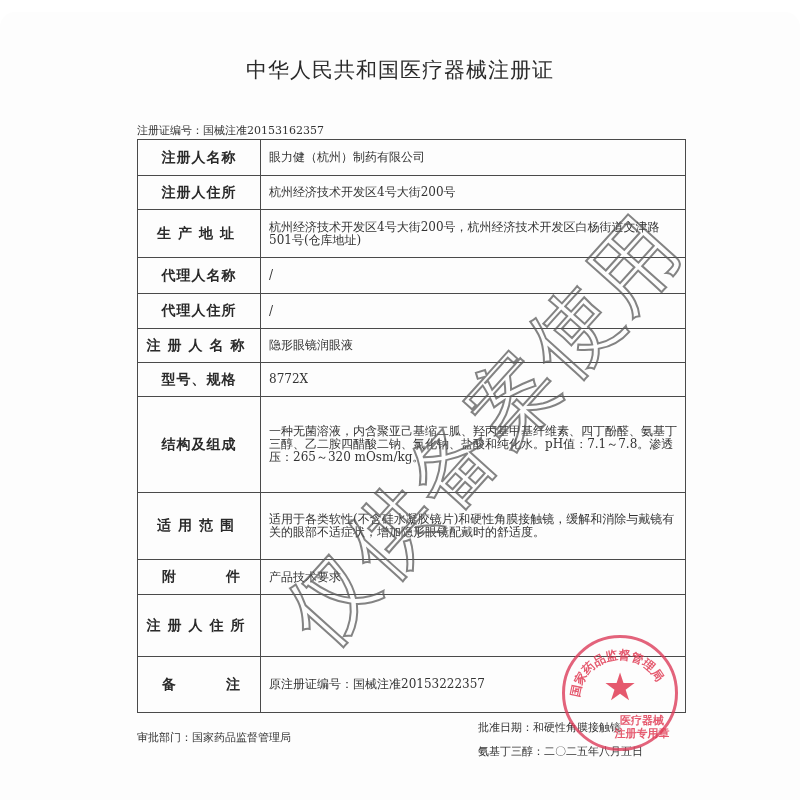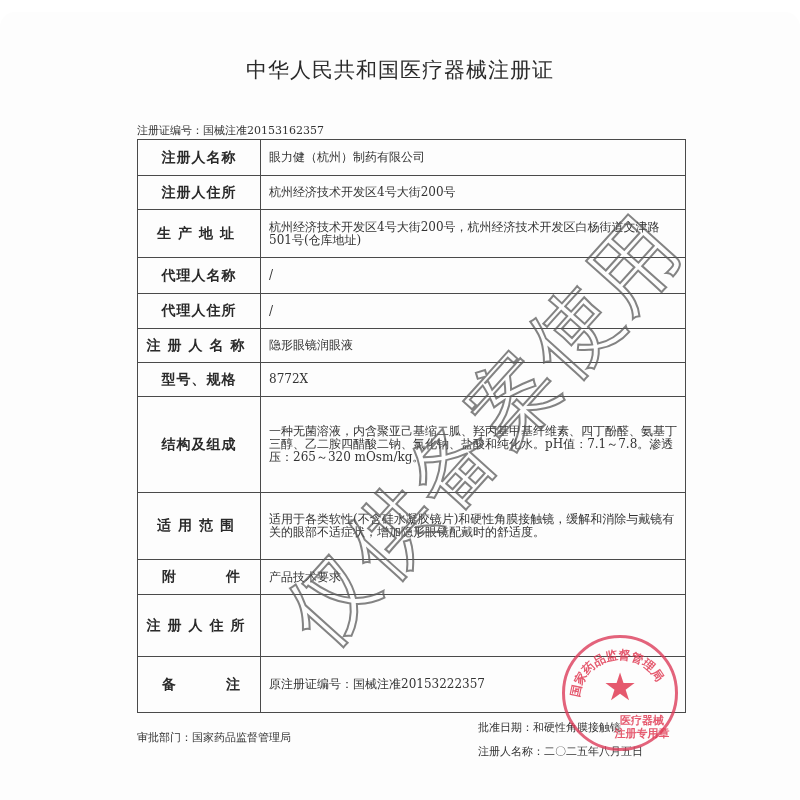--- a/index.html
+++ b/index.html
@@ -216,21 +216,21 @@
 
   <div class="footer-left">
     <span>审批部门：</span><span>国家药品监督管理局</span>
   </div>
 
   <div class="footer-right approve">
     <span>批准日期：</span><span>和硬性角膜接触镜</span>
   </div>
 
   <div class="footer-right valid">
-    <span>注册人名称：</span><span>二〇二五年八月五日</span>
+    <span>氨基丁三醇：</span><span>二〇二五年八月五日</span>
   </div>
 
   <div class="seal">
     <svg width="110" height="110" viewBox="0 0 110 110">
       <defs>
         <path id="sealArc" d="M 14 62 A 41 41 0 1 1 96 62"></path>
       </defs>
       <text font-size="12" fill="rgba(225,60,85,0.85)" font-family="DejaVu Sans, sans-serif" font-weight="bold">
         <textPath href="#sealArc" startOffset="2%">国家药品监督管理局</textPath>
       </text>

